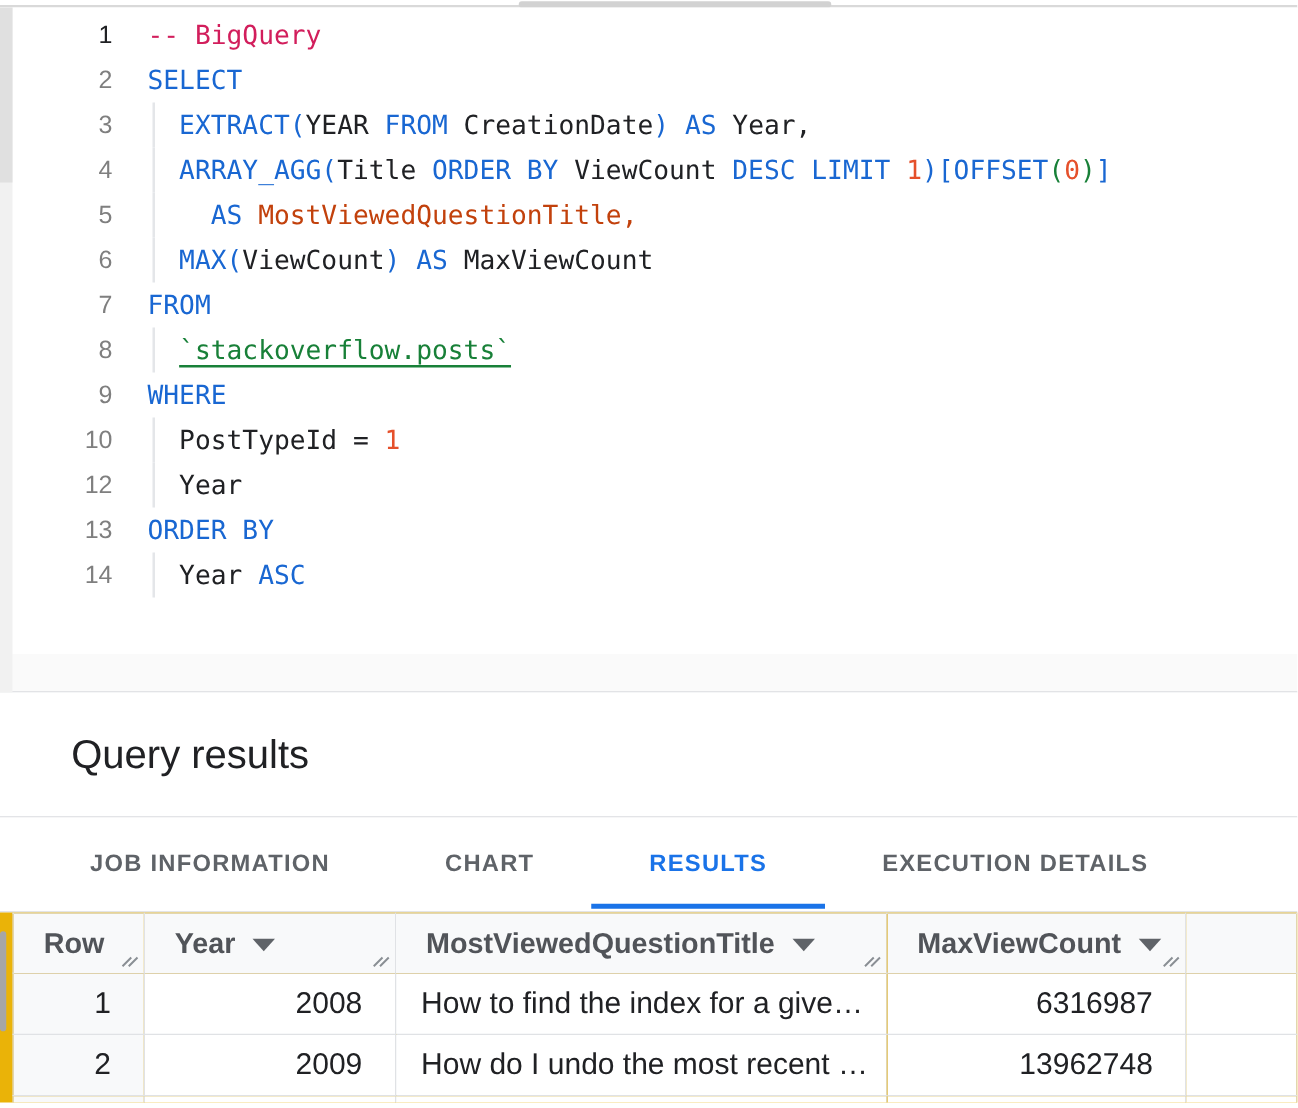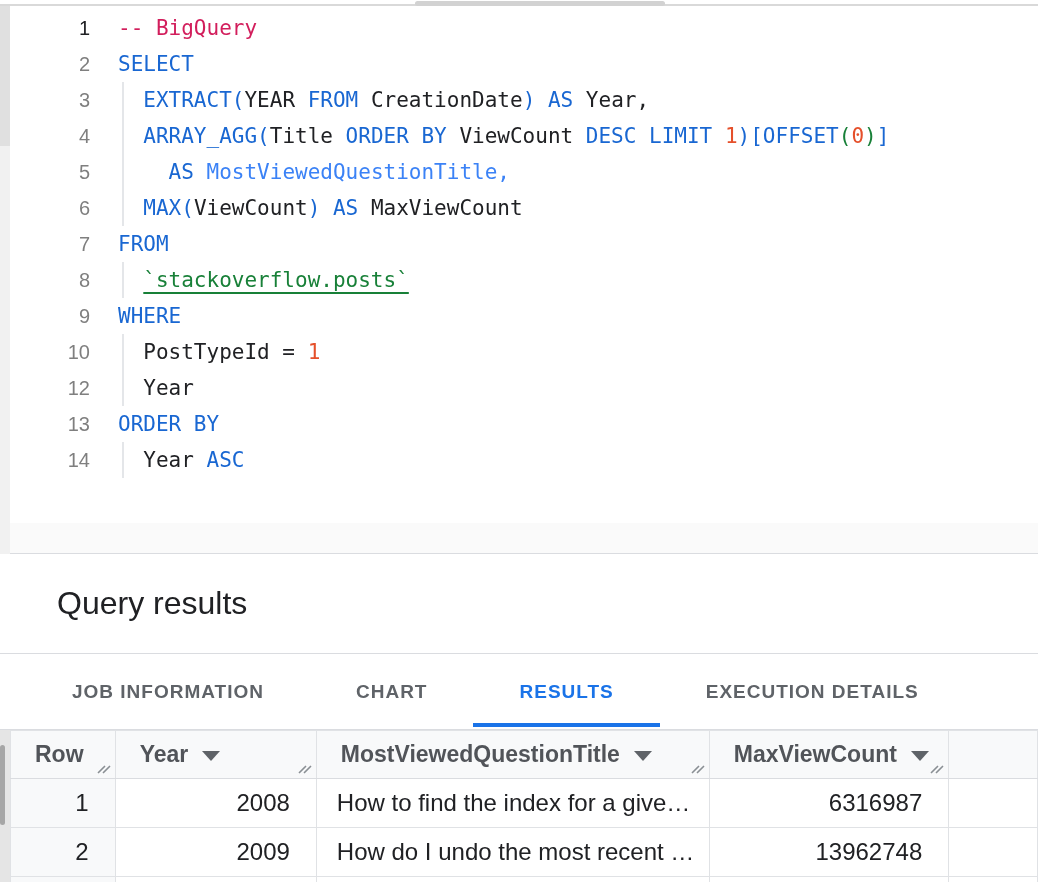--- a/index.html
+++ b/index.html
@@ -27,21 +27,21 @@
   .editor-gap{height:31px;box-sizing:border-box;background:#fafafa;border-bottom:1px solid #dadce0;}
   
   .results-header{height:100px;box-sizing:border-box;border-bottom:1px solid #dadce0;display:flex;align-items:center;padding-left:57px;background:#fff;}
   .results-title{font-size:32px;color:#202124;font-weight:400;}
   
   .tab-bar{height:76px;box-sizing:border-box;border-bottom:1px solid #dadce0;display:flex;align-items:stretch;padding-left:26px;background:#fff;overflow:hidden;}
   .tab{position:relative;display:flex;align-items:center;padding:0 46px;font-size:19px;font-weight:700;letter-spacing:1px;color:#5f6368;white-space:nowrap;cursor:pointer;}
   .tab.active{color:#1a73e8;}
   .tab-underline{position:absolute;left:0;right:0;bottom:2px;height:4px;background:#1a73e8;}
   
-  .table-region{position:relative;height:152px;overflow:hidden;background:#e5e5e5;}
+  .table-region{position:relative;height:152px;overflow:hidden;background:#eab308;}
   .v-thumb{position:absolute;left:0;top:15px;width:5px;height:80px;background:#a6a6a6;border-radius:3px;z-index:6;}
   table{position:absolute;left:10px;top:0;border-collapse:collapse;table-layout:fixed;}
   th,td{box-sizing:border-box;border:1px solid #e0e2e5;overflow:hidden;white-space:nowrap;}
   th{height:48px;background:#f8f9fa;border-bottom:1px solid #dadce0;font-size:23px;font-weight:700;color:#515459;text-align:left;padding:0 0 0 24px;position:relative;}
   td{height:49px;background:#ffffff;font-size:24px;color:#202124;padding:0;}
   td.rowcol{background:#f8f9fa;}
   .al-right{text-align:right;padding-right:26px;}
   .al-left{text-align:left;padding-left:20px;}
   .tri{display:inline-block;width:0;height:0;border-left:9px solid transparent;border-right:9px solid transparent;border-top:10px solid #5f6368;margin-left:14px;vertical-align:middle;}
   .grip{position:absolute;right:3px;bottom:3px;width:16px;height:16px;}
@@ -56,21 +56,21 @@
 
 <div class="left-strip">
   <div class="left-strip-thumb"></div>
 </div>
 
 <div class="editor" id="editor">
     <div class="code-line first"><span class="ln">1</span><span class="code"><span style="color: rgb(210, 30, 92);">-- BigQuery</span></span></div>
     <div class="code-line"><span class="ln">2</span><span class="code"><span style="color: rgb(25, 103, 210); text-align: right;">SELECT</span></span></div>
     <div class="code-line"><span class="ln">3</span><span class="code"><span class="indent-guide"></span><span style="color: rgb(32, 33, 36);">  </span><span style="color: rgb(25, 103, 210);">EXTRACT(</span><span style="color: rgb(32, 33, 36);">YEAR </span><span style="color: rgb(25, 103, 210);">FROM</span><span style="color: rgb(32, 33, 36);"> CreationDate</span><span style="color: rgb(25, 103, 210);">)</span><span style="color: rgb(25, 103, 210);"> AS </span><span style="color: rgb(32, 33, 36);">Year,</span></span></div>
     <div class="code-line"><span class="ln">4</span><span class="code"><span class="indent-guide"></span><span style="color: rgb(32, 33, 36);">  </span><span style="color: rgb(25, 103, 210);">ARRAY_AGG(</span><span style="color: rgb(32, 33, 36);">Title</span><span style="color: rgb(25, 103, 210);"> ORDER BY </span><span style="color: rgb(32, 33, 36);">ViewCount</span><span style="color: rgb(25, 103, 210);"> DESC LIMIT </span><span style="color: rgb(229, 80, 43);">1</span><span style="color: rgb(25, 103, 210);">)[</span><span style="color: rgb(25, 103, 210);">OFFSET</span><span style="color: rgb(24, 128, 56);">(</span><span style="color: rgb(229, 80, 43);">0</span><span style="color: rgb(24, 128, 56);">)</span><span style="color: rgb(25, 103, 210);">]</span></span></div>
-    <div class="code-line"><span class="ln">5</span><span class="code"><span class="indent-guide"></span><span style="color: rgb(32, 33, 36);">    </span><span style="color: rgb(25, 103, 210);">AS</span><span style="color: #3b82f6;"> MostViewedQuestionTitle,</span></span></div>
+    <div class="code-line"><span class="ln">5</span><span class="code"><span class="indent-guide"></span><span style="color: rgb(32, 33, 36);">    </span><span style="color: rgb(25, 103, 210);">AS</span><span style="color: #c2410c;"> MostViewedQuestionTitle,</span></span></div>
     <div class="code-line"><span class="ln">6</span><span class="code"><span class="indent-guide"></span><span style="color: rgb(32, 33, 36);">  </span><span style="color: rgb(25, 103, 210);">MAX(</span><span style="color: rgb(32, 33, 36);">ViewCount</span><span style="color: rgb(25, 103, 210);">)</span><span style="color: rgb(25, 103, 210);"> AS </span><span style="color: rgb(32, 33, 36);">MaxViewCount</span></span></div>
     <div class="code-line"><span class="ln">7</span><span class="code"><span style="color: rgb(25, 103, 210);">FROM</span></span></div>
     <div class="code-line"><span class="ln">8</span><span class="code"><span class="indent-guide"></span><span style="color: rgb(32, 33, 36);">  </span><span class="c-ref" style="color: rgb(24, 128, 56);">`stackoverflow.posts`</span></span></div>
     <div class="code-line"><span class="ln">9</span><span class="code"><span style="color: rgb(25, 103, 210);">WHERE</span></span></div>
     <div class="code-line"><span class="ln">10</span><span class="code"><span class="indent-guide"></span><span style="color: rgb(32, 33, 36);">  </span><span style="color: rgb(32, 33, 36); text-align: right;">PostTypeId = </span><span style="color: rgb(229, 80, 43);">1</span></span></div>
     <div class="code-line"><span class="ln">12</span><span class="code"><span class="indent-guide"></span><span style="color: rgb(32, 33, 36);">  </span><span style="color: rgb(32, 33, 36);">Year</span></span></div>
     <div class="code-line"><span class="ln">13</span><span class="code"><span style="color: rgb(25, 103, 210);">ORDER BY</span></span></div>
     <div class="code-line"><span class="ln">14</span><span class="code"><span class="indent-guide"></span><span style="color: rgb(32, 33, 36);">  </span><span style="color: rgb(32, 33, 36);">Year</span><span style="color: rgb(25, 103, 210);"> ASC</span></span></div>
   </div>
 

